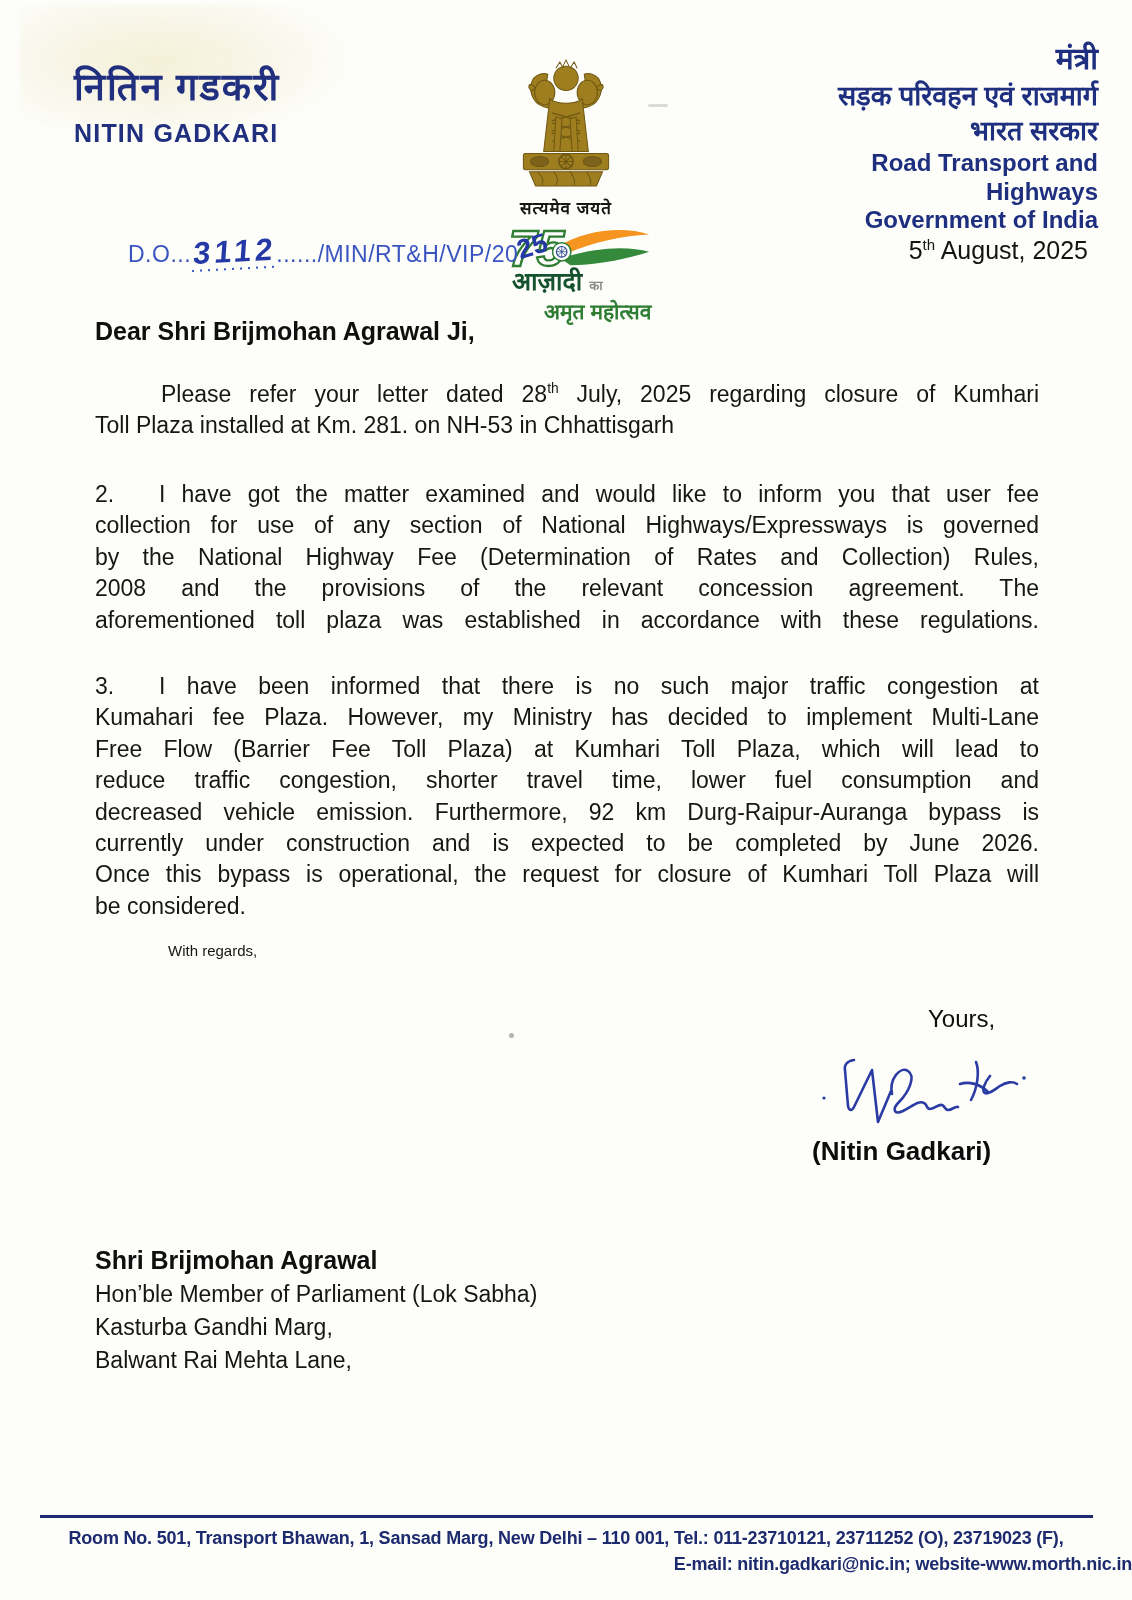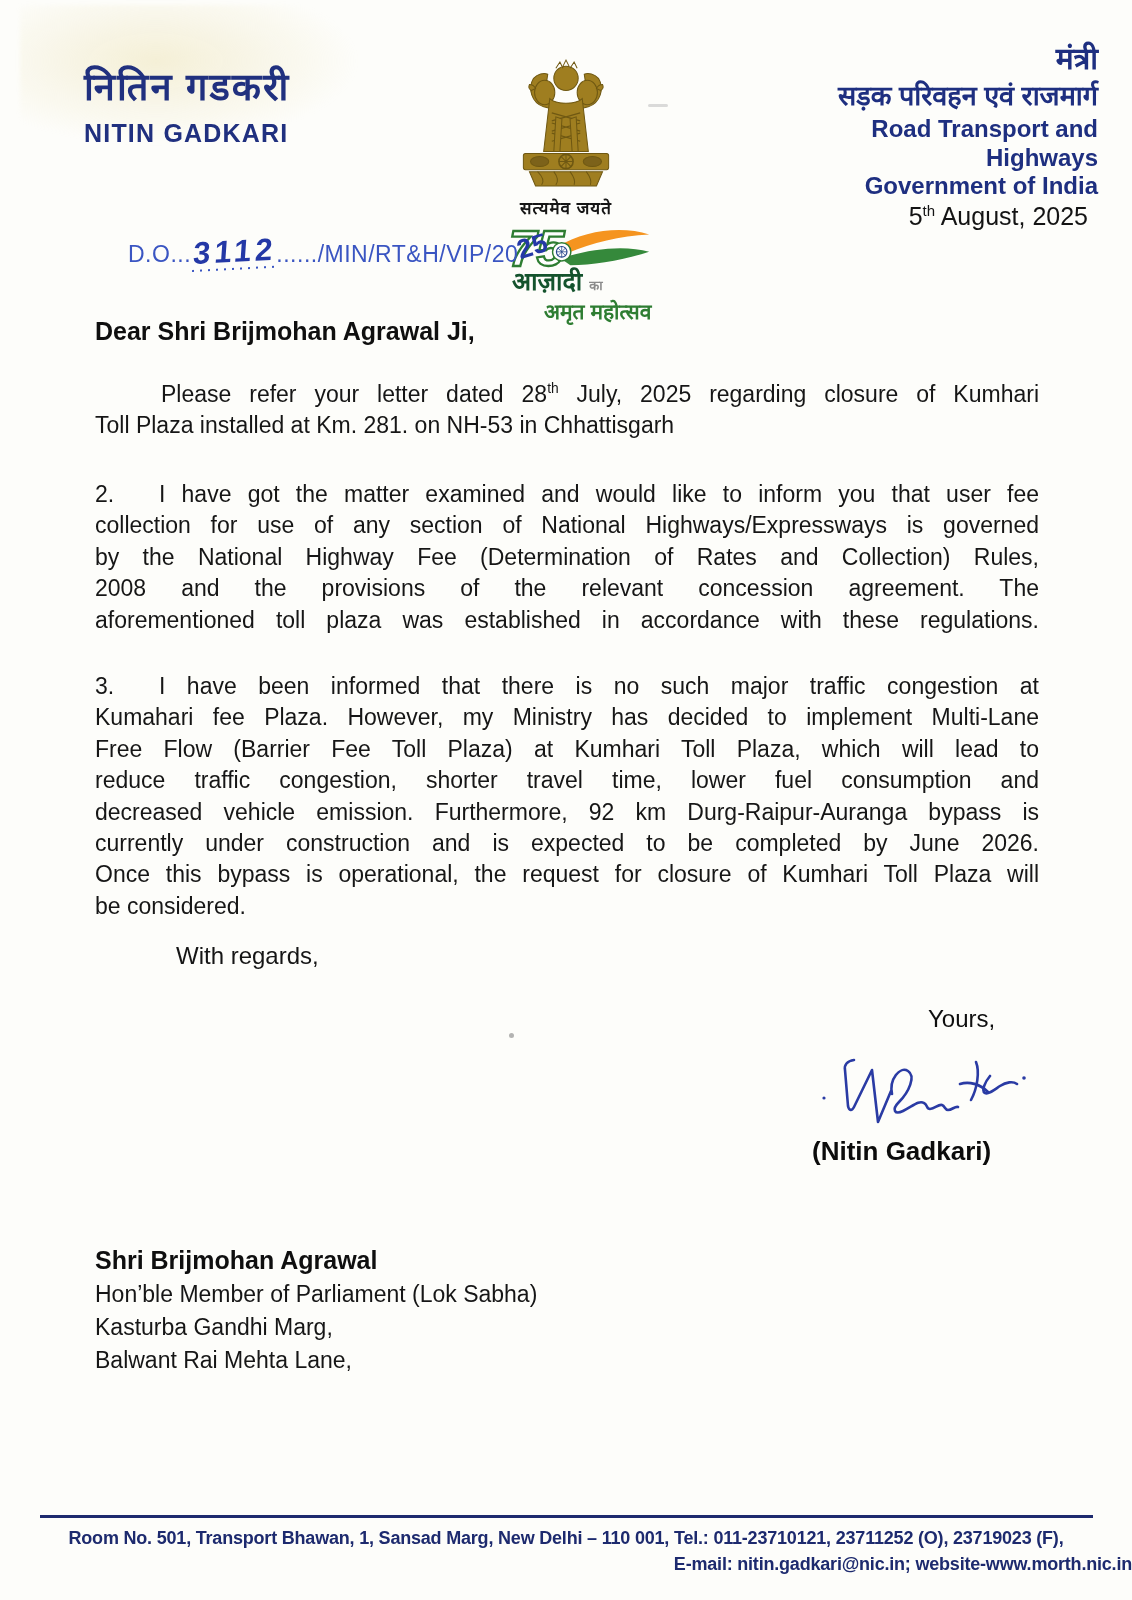--- a/index.html
+++ b/index.html
@@ -12,21 +12,21 @@
   .abs { position:absolute; }
 
   
   .smudge { left:20px; top:5px; width:340px; height:140px;
     background:radial-gradient(ellipse at 40% 40%, rgba(236,226,180,.5), rgba(236,226,180,0) 70%);
     filter:blur(2px); pointer-events:none; }
   .dash-art { left:648px; top:104px; width:20px; height:3px; background:#c7c7c7; opacity:.65; border-radius:2px; }
   .dot-art  { left:509px; top:1033px; width:5px; height:5px; background:#6a6a6a; border-radius:50%; opacity:.5; }
 
   
-  .sender { left:84px; top:64px; color:#20307f; }
+  .sender { left:74px; top:64px; color:#20307f; }
   .sender .hi { font-size:38px; font-weight:700; letter-spacing:2px; line-height:46px; }
   .sender .en { font-size:25px; font-weight:700; letter-spacing:1.2px; margin-top:9px; }
 
   
   .emblem { left:514px; top:56px; width:104px; height:138px; }
   .motto  { left:468px; top:196px; width:196px; text-align:center; font-size:17px; font-weight:700; color:#161616; letter-spacing:1px; }
   .azadi  { left:506px; top:222px; width:160px; }
   .azadi svg { display:block; width:146px; height:50px; }
   .azadi .l1 { margin-top:-4px; margin-left:6px; font-weight:700; color:#14532d; font-size:25px; line-height:26px; }
   .azadi .l1 .small { font-size:13px; color:#8b8b8b; font-weight:700; }
@@ -51,21 +51,21 @@
   .hand-year { display:inline-block; transform:rotate(-17deg); font-size:27px; font-weight:600; color:#2438a6; position:relative; top:-7px; left:-1px; }
 
   
   .salutation { left:95px; top:317px; font-size:25px; font-weight:700; color:#0f0f0f; }
   .para { left:95px; width:944px; font-size:23px; line-height:31.4px; color:#161616; }
   .p1 { top:379px; } .p2 { top:479px; } .p3 { top:671px; }
   .jline { text-align:justify; text-align-last:justify; }
   .jline.open { text-align-last:left; }
   .indent { text-indent:66px; }
   .pnum { display:inline-block; width:64px; }
-  .closing { left:176px; top:942px; font-size:24px; }
+  .closing { left:168px; top:942px; font-size:15px; }
   .valediction { left:928px; top:1005px; font-size:24px; color:#0f0f0f; }
   .signature { left:818px; top:1050px; width:218px; height:82px; }
   .signatory { left:812px; top:1136px; font-size:26px; font-weight:700; color:#0c0c0c; }
 
   
   .recipient { left:95px; top:1196px; font-size:23px; line-height:33px; color:#161616; }
   .recipient .name { font-size:25px; font-weight:700; line-height:36px; color:#0f0f0f;margin-top:46px; }
 
   
   .rule { left:40px; top:1515px; width:1053px; height:3px; background:#1d2a6e; }
@@ -126,20 +126,21 @@
       <circle cx="57" cy="31" r="5.5" fill="none" stroke="#26458c" stroke-width="1.2"></circle>
       <path d="M57,25.5 L57,36.5 M51.5,31 L62.5,31 M53,27 L61,35 M61,27 L53,35" stroke="#26458c" stroke-width=".8" fill="none"></path>
     </svg>
     <div class="l1"><span>आज़ादी</span> <span class="small">का</span></div>
     <div class="l2">अमृत महोत्सव</div>
   </div>
 
   <div class="abs office">
     <div class="h1">मंत्री</div>
     <div class="h2">सड़क परिवहन एवं राजमार्ग</div>
+    <div class="h3">भारत सरकार</div>
     <div class="e2">Road Transport and Highways</div>
     <div class="e3">Government of India</div>
     <div class="date"><span>5</span><sup>th</sup><span> August, 2025</span></div>
   </div>
 
   <div class="abs do-line">
     <span>D.O...</span><span class="hand-num">3112</span><span>......</span><span>/MIN/RT&amp;H/VIP/20</span><span class="hand-year">25</span>
   </div>
 
   <div class="abs salutation">Dear Shri Brijmohan Agrawal Ji,</div>

